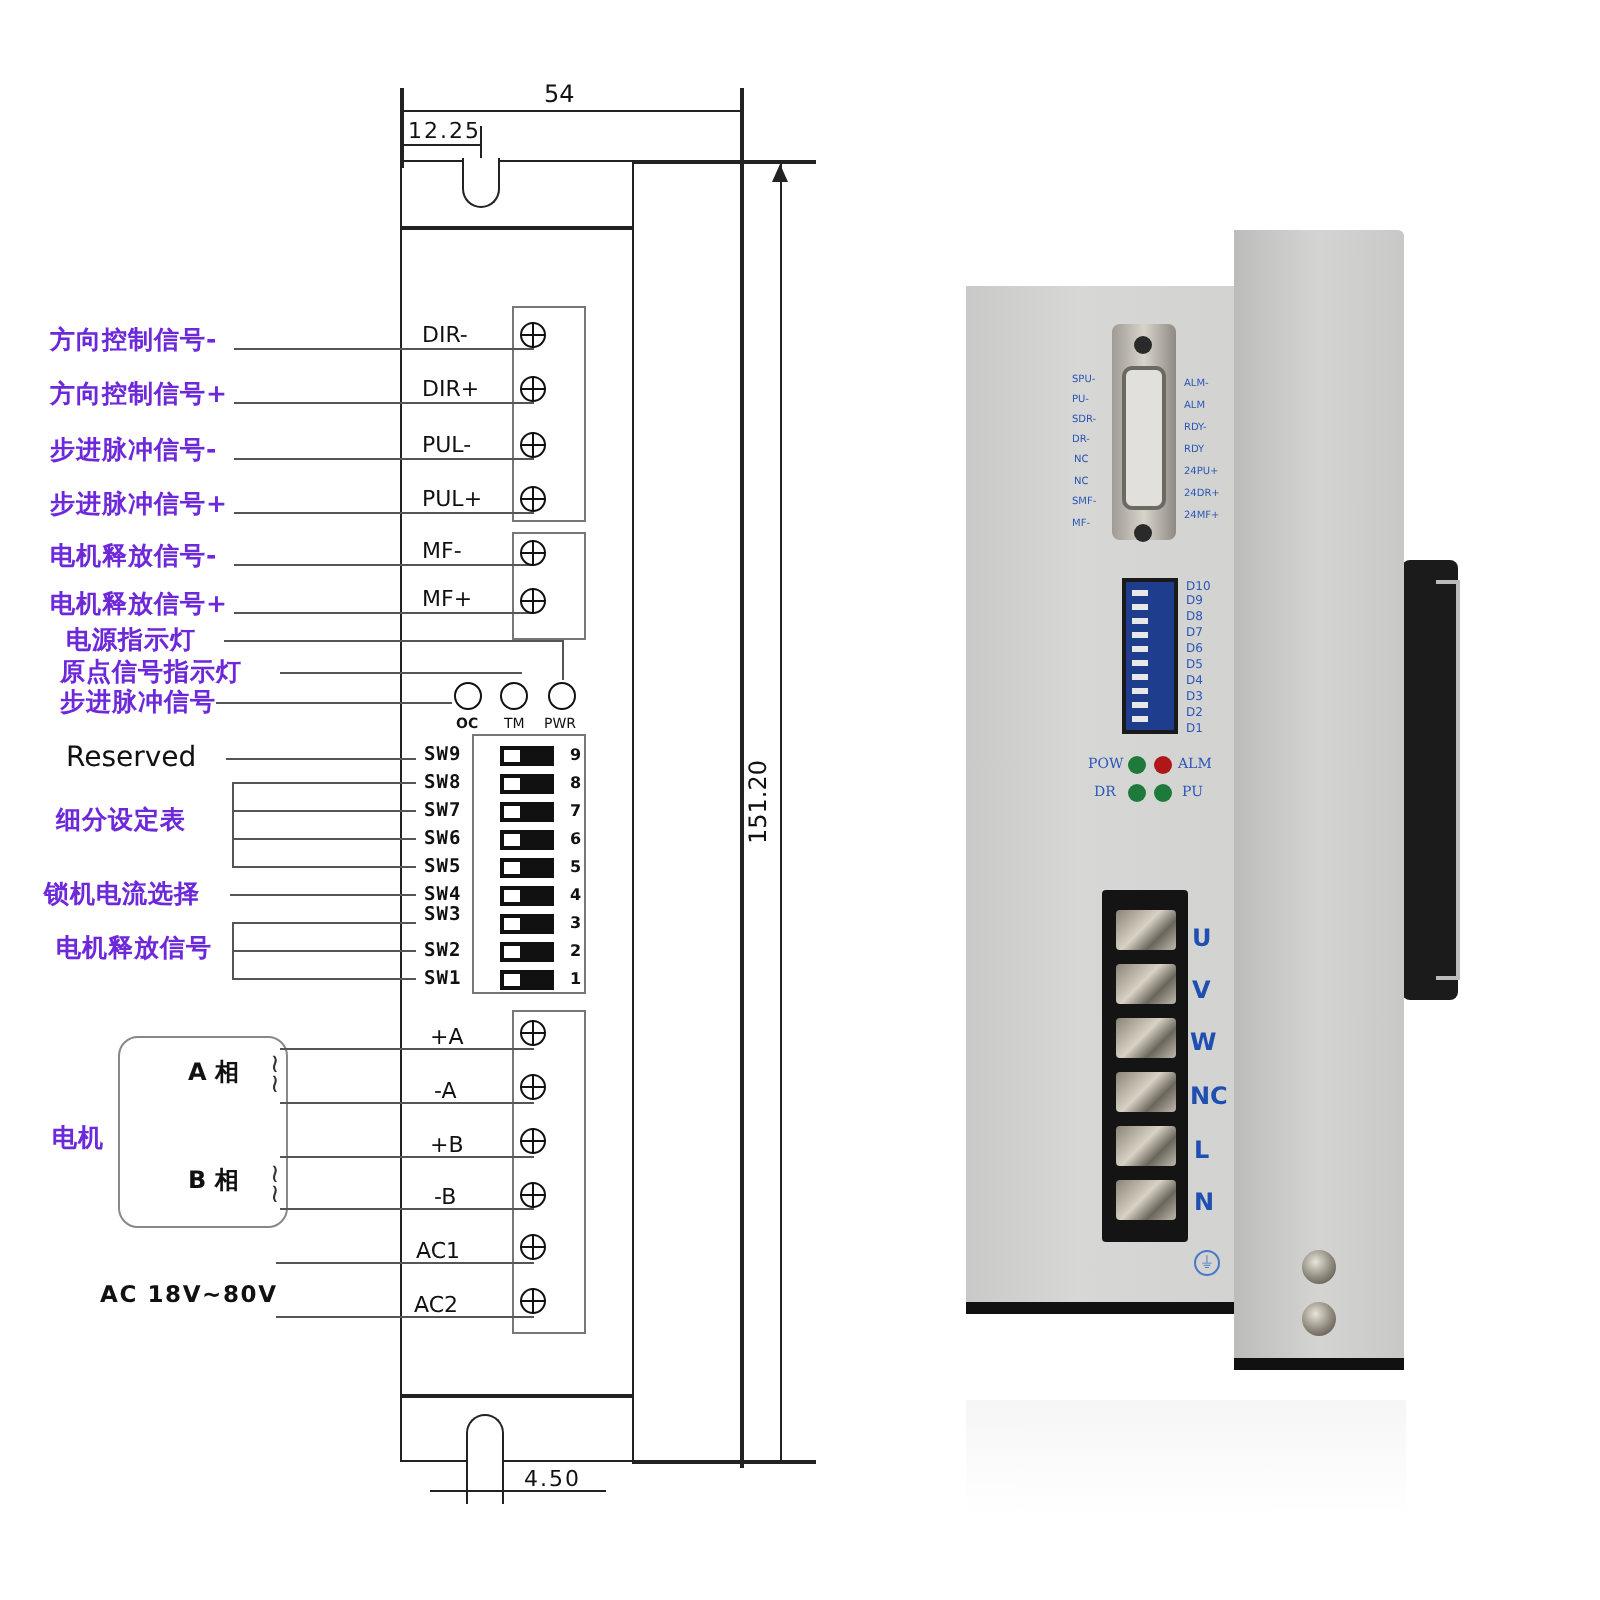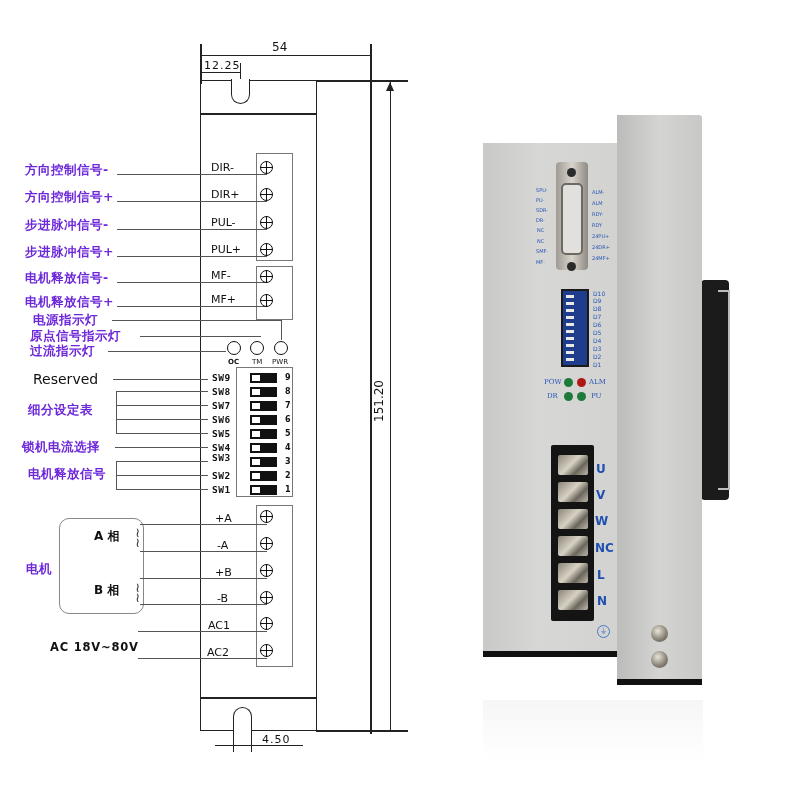--- a/index.html
+++ b/index.html
@@ -93,21 +93,21 @@
   </div>
   <div>
     <div class="txt cn" style="left:25px;top:296px;">电机释放信号+</div>
     <div class="ln thin" style="left:117px;top:306px;width:150px;height:1px;"></div>
     <div class="txt lbl" style="left:211px;top:294px;">MF+</div>
     <div class="term" style="left:260px;top:294px;"></div>
   </div>
 
   <div class="txt cn" style="left:33px;top:314px;">电源指示灯</div>
   <div class="txt cn" style="left:30px;top:330px;">原点信号指示灯</div>
-  <div class="txt cn" style="left:30px;top:345px;">过流指示灯</div>
+  <div class="txt cn" style="left:30px;top:345px;">步进脉冲信号</div>
   <div class="ln thin" style="left:112px;top:320px;width:170px;height:1px;"></div>
   <div class="ln thin" style="left:281px;top:320px;width:1px;height:20px;"></div>
   <div class="ln thin" style="left:140px;top:336px;width:121px;height:1px;"></div>
   <div class="ln thin" style="left:108px;top:351px;width:118px;height:1px;"></div>
   <div class="led" style="left:227px;top:341px;"></div>
   <div class="led" style="left:250px;top:341px;"></div>
   <div class="led" style="left:274px;top:341px;"></div>
   <div class="txt" style="left:228px;top:356px;font-size:7px;font-weight:bold;">OC</div>
   <div class="txt" style="left:252px;top:356px;font-size:7px;">TM</div>
   <div class="txt" style="left:272px;top:356px;font-size:7px;">PWR</div>

